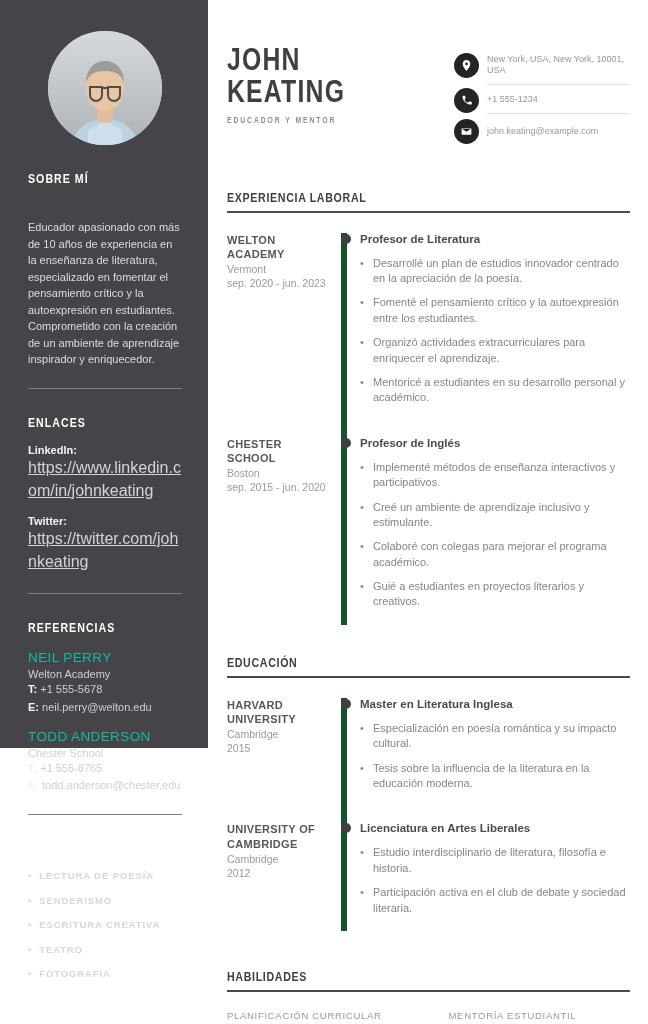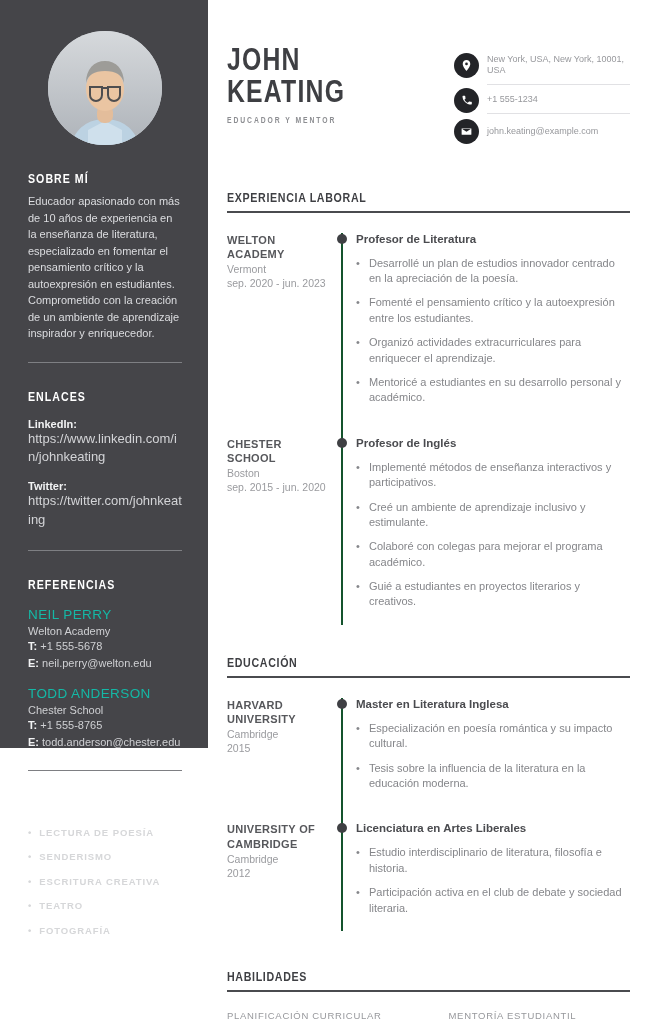--- a/index.html
+++ b/index.html
@@ -7,24 +7,24 @@
   body { font-family:"Liberation Sans", sans-serif; background:#ffffff; }
   .page { position:relative; width:648px; height:1024px; background:#ffffff; display:flex; overflow:hidden; }
 
   
   .sidebar { width:208px; min-width:208px; height:748px; background:#454549; color:#dcdde0; padding:30px 26px 20px 28px; }
   .photo-wrap { width:114px; height:114px; border-radius:50%; overflow:hidden; margin:1px auto 0; background:#c7cbd1; }
   .photo-wrap svg { display:block; }
   .sb-heading { display:inline-block; transform:scaleX(0.85); transform-origin:0 50%; font-weight:bold; font-size:12.5px; letter-spacing:1.2px; color:#ffffff; white-space:nowrap; }
   .sb-section { margin-top:24px; }
   .sb-divider { border:none; border-top:1px solid #7e7f83; margin:20px 0 0; }
-  .about-text { margin-top:6px; font-size:11px; line-height:1.5; color:#dcdde0; }
+  .about-text { margin-top:32px; font-size:11px; line-height:1.5; color:#dcdde0; }
   .link-block { margin-top:13px; }
   .link-label { font-weight:bold; font-size:11px; color:#f2f3f4; }
-  .link-url { font-size:13px; color:#d3d4d7; word-break:break-all; line-height:1.45; display:block; }
+  .link-url { font-size:16px; color:#d3d4d7; text-decoration:underline; word-break:break-all; line-height:1.45; display:block; }
   .ref-name { margin-top:14px; font-size:13.5px; letter-spacing:0.4px; color:#14b8a6; }
   .ref-org { font-size:11px; color:#cfd0d3; margin-top:3px; }
   .ref-line { font-size:11px; color:#cfd0d3; margin-top:2px; line-height:1.4; }
   .ref-line:first-of-type { margin-top:7px; }
   .ref-line b { color:#f2f3f4; }
   .hobby { font-size:9.5px; letter-spacing:0.9px; color:#d6d7d9; margin-top:13.5px;font-weight:bold; }
   .hobby::before { content:"•"; margin-right:7px; color:#d6d7d9; }
 
   
   .main { flex:1; padding:44px 18px 0 19px; }
@@ -41,21 +41,21 @@
   .section-heading { display:inline-block; transform:scaleX(0.82); transform-origin:0 50%; font-size:13px; font-weight:bold; letter-spacing:0.8px; color:#3e3f43; white-space:nowrap; }
   .section-rule { border:none; border-top:2px solid #4a4b4f; margin-top:5px; }
   .sec-exp { margin-top:41px; }
   .sec-edu { margin-top:28px; }
   .sec-skill { margin-top:36px; }
 
   .entries { margin-top:20px; }
   .entry { display:grid; grid-template-columns:114px 1fr; }
   .org { font-size:11px; font-weight:bold; letter-spacing:0.3px; color:#56575b; line-height:1.3; padding-right:10px; }
   .loc, .dates { font-size:10.5px; color:#9a9b9f; margin-top:2px; }
-  .entry-detail { position:relative; border-left:2px solid #14532d; padding-left:13px; padding-bottom:22px; }
+  .entry-detail { position:relative; border-left:6px solid #14532d; padding-left:13px; padding-bottom:22px; }
   .entry:last-child .entry-detail { padding-bottom:6px; }
   .dot { position:absolute; left:-6px; top:1px; width:10px; height:10px; border-radius:50%; background:#3f4044; }
   .role { font-size:11.5px; font-weight:bold; color:#4a4b4f; }
   .bullets { list-style:none; margin-top:11px; }
   .bullets li { position:relative; padding-left:13px; font-size:11px; color:#85868a; line-height:1.4; margin-bottom:9px; }
   .bullets li::before { content:"•"; position:absolute; left:0; color:#85868a; }
 
   .two-col { display:grid; grid-template-columns:1fr 1fr; column-gap:40px; row-gap:14px; margin-top:18px; }
   .meter-label { font-size:9.5px; letter-spacing:0.7px; color:#97989c; padding-bottom:3px; border-bottom:1px solid #c4b5fd; }
 </style>

